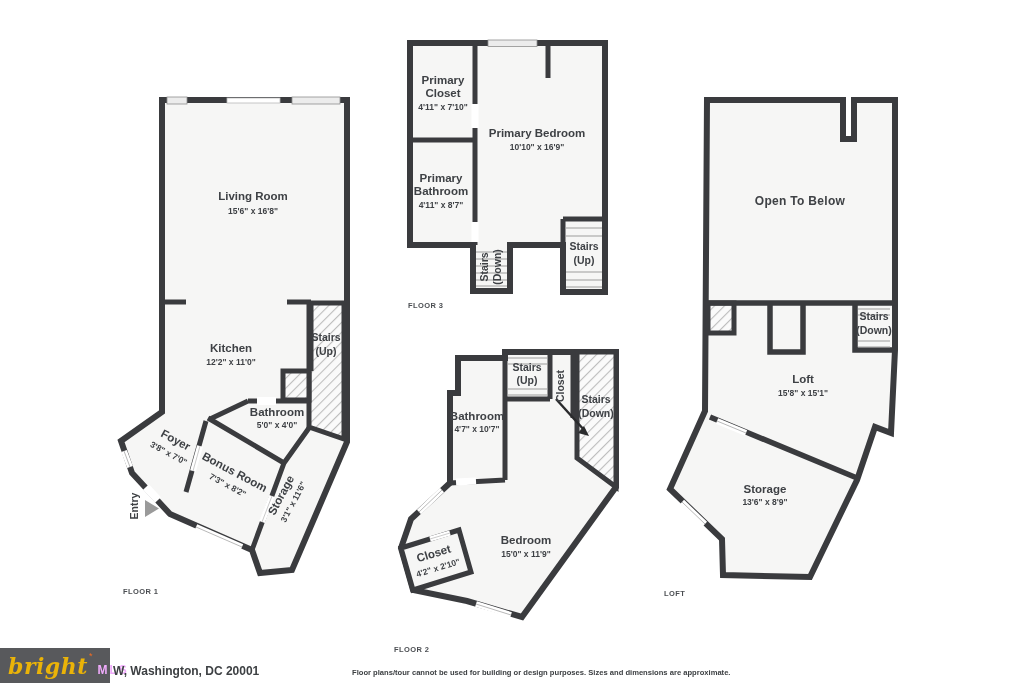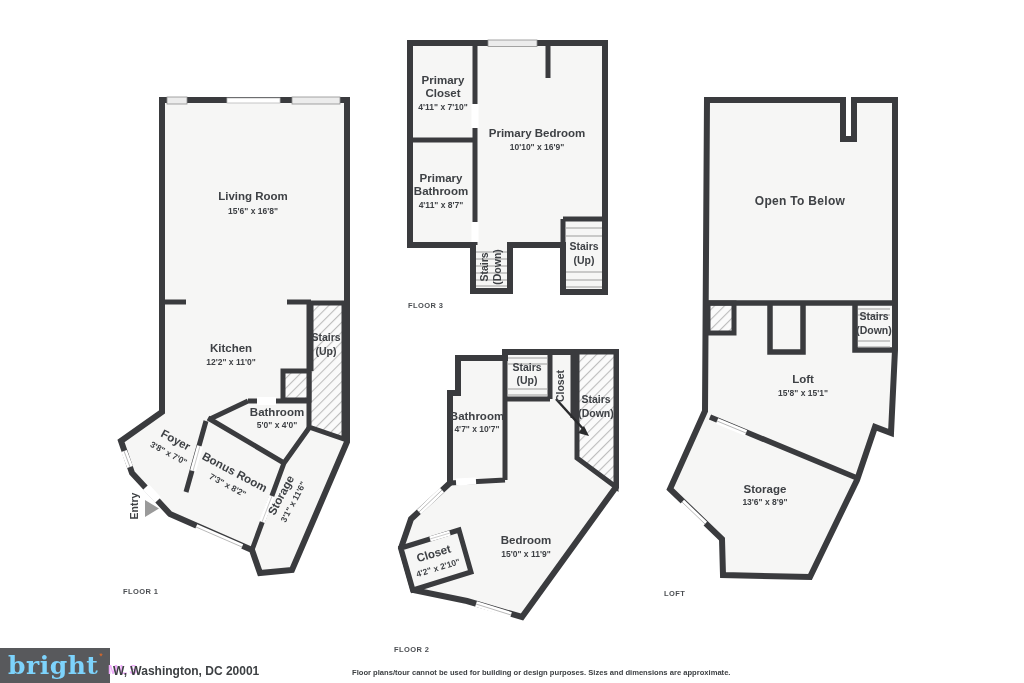--- a/index.html
+++ b/index.html
@@ -8,22 +8,22 @@
   svg{position:absolute;left:0;top:0;}
   svg text{font-family:"Liberation Sans","DejaVu Sans",sans-serif;font-weight:bold;fill:#3e4145;}
   .room-name{font-size:11.5px;}
   .room-dims{font-size:8.5px;}
   .stair-label{font-size:10.5px;}
   .big-label{font-size:12px;letter-spacing:.3px;}
   .floor-tag{font-size:7.5px;letter-spacing:.4px;fill:#4b4e52;}
   .mid{text-anchor:middle;}
   .logo{position:absolute;left:0;top:648px;width:110px;height:35px;background:#58595c;
         display:flex;align-items:center;padding-left:8px;box-sizing:border-box;}
-  .brand{font-family:"DejaVu Serif","Liberation Serif",serif;font-weight:bold;color:#7dd3fc;
-         font-size:25px;line-height:1;letter-spacing:.5px;}
+  .brand{font-family:"DejaVu Serif","Liberation Serif",serif;font-weight:bold;color:#eab308;
+         font-size:22px;line-height:1;letter-spacing:.5px;font-style:italic;}
   .brand-mark{color:#f06b22;font-size:9px;align-self:flex-start;margin:3px 0 0 1px;}
   .brand-mls{color:#f0abfc;font-size:12px;letter-spacing:2px;margin-left:5px;
              font-family:"Liberation Sans",sans-serif;font-weight:bold;margin-top:9px;}
   .address{position:absolute;left:113px;top:664px;font-size:12px;font-weight:bold;color:#3d4043;}
   .disclaimer{position:absolute;left:352px;top:668px;font-size:7.6px;font-weight:bold;color:#3d4043;}
 </style>
 </head>
 <body>
 
 <div id="stage">

